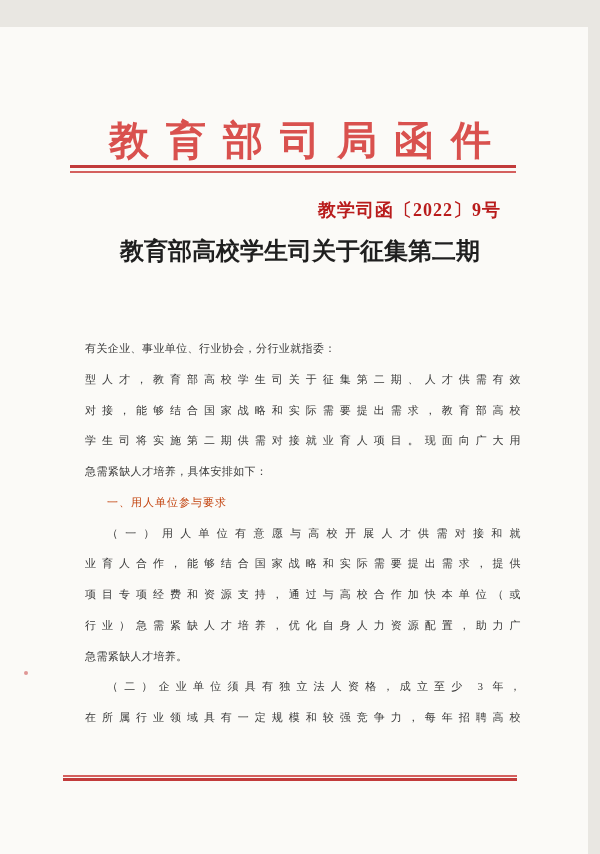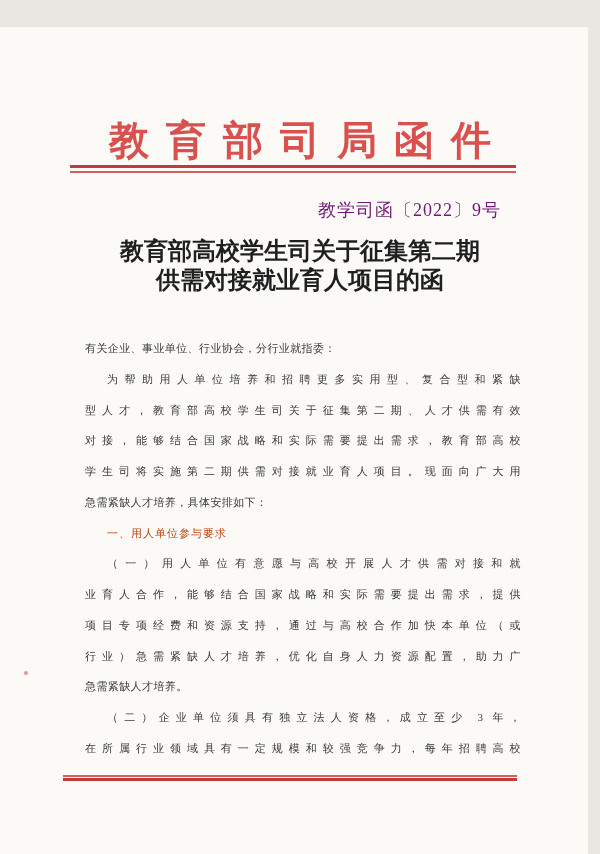--- a/index.html
+++ b/index.html
@@ -30,23 +30,24 @@
   
   .header-rule { position: absolute; left: 70px; top: 138px; width: 446px; }
   .header-rule .thick { height: 3px; background: #c23b3b; }
   .header-rule .gap   { height: 3px; }
   .header-rule .thin  { height: 1.5px; background: #d4605e; }
   
   .doc-number {
     position: absolute;
     top: 171px; right: 87px;
     font-size: 18px;
-    color: #701a75;
+    color: #b91c1c;
     letter-spacing: 1px;
     white-space: nowrap;
+    font-weight: bold;
   }
   
   .title {
     position: absolute;
     top: 210px; left: 0; width: 600px;
     text-align: center;
     font-size: 24px;
     font-weight: bold;
     color: #1f1f1f;
     line-height: 29px;
@@ -104,26 +105,24 @@
   <div class="header-rule">
     <div class="thick"></div>
     <div class="gap"></div>
     <div class="thin"></div>
   </div>
 
   <div class="doc-number">教学司函〔2022〕9号</div>
 
   <div class="title">
     <div>教育部高校学生司关于征集第二期</div>
-    <div>供需对接就业育人项目的函</div>
   </div>
 
   <div class="body-text" id="body-text">
       <div class="body-line plain">有关企业、事业单位、行业协会，分行业就指委：</div>
-      <div class="body-line indent justify">为帮助用人单位培养和招聘更多实用型、复合型和紧缺</div>
       <div class="body-line justify">型人才，教育部高校学生司关于征集第二期、人才供需有效</div>
       <div class="body-line justify">对接，能够结合国家战略和实际需要提出需求，教育部高校</div>
       <div class="body-line justify">学生司将实施第二期供需对接就业育人项目。现面向广大用</div>
       <div class="body-line plain">急需紧缺人才培养，具体安排如下：</div>
       <div class="body-line indent heading">一、用人单位参与要求</div>
       <div class="body-line indent justify">（一）用人单位有意愿与高校开展人才供需对接和就</div>
       <div class="body-line justify">业育人合作，能够结合国家战略和实际需要提出需求，提供</div>
       <div class="body-line justify">项目专项经费和资源支持，通过与高校合作加快本单位（或</div>
       <div class="body-line justify">行业）急需紧缺人才培养，优化自身人力资源配置，助力广</div>
       <div class="body-line plain">急需紧缺人才培养。</div>

